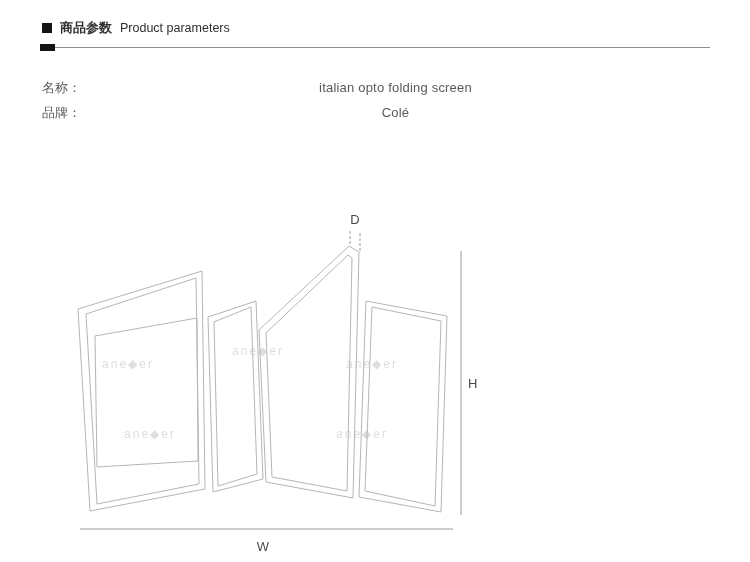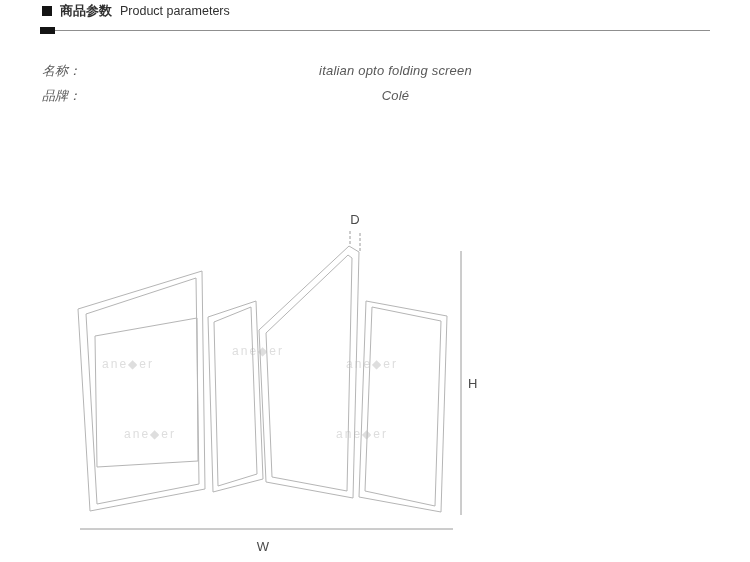--- a/index.html
+++ b/index.html
@@ -10,21 +10,21 @@
     background: #ffffff;
     font-family: "Liberation Sans", sans-serif;
     color: #4d4d4d;
     position: relative;
     overflow: hidden;
   }
   .header {
     display: flex;
     align-items: center;
     gap: 8px;
-    padding: 2px 40px 0 42px;
+    padding: 19px 40px 0 42px;
   }
   .sq {
     width: 10px;
     height: 10px;
     background: #141414;
     display: inline-block;
     flex: 0 0 auto;
   }
   .title-zh { font-size: 13px; font-weight: bold; color: #2f2f2f; }
   .title-en { font-size: 12.5px; color: #2f2f2f; }
@@ -41,21 +41,21 @@
     width: 15px;
     height: 7px;
     background: #141414;
   }
   .params {
     margin: 29px 40px 0 42px;
     font-size: 13px;
     line-height: 21px;
     color: #595959;
   }
-  .param-row { display: flex; margin-bottom: 4px; font-style: italic; }
+  .param-row { display: flex; margin-bottom: 4px; }
   .param-label { white-space: nowrap; flex: 0 0 auto; }
   .param-value { flex: 1 1 auto; letter-spacing: 0.2px; text-align: center; }
   .diagram {
     position: absolute;
     left: 0;
     top: 200px;
     width: 750px;
     height: 362px;
   }
   svg { display: block; }

